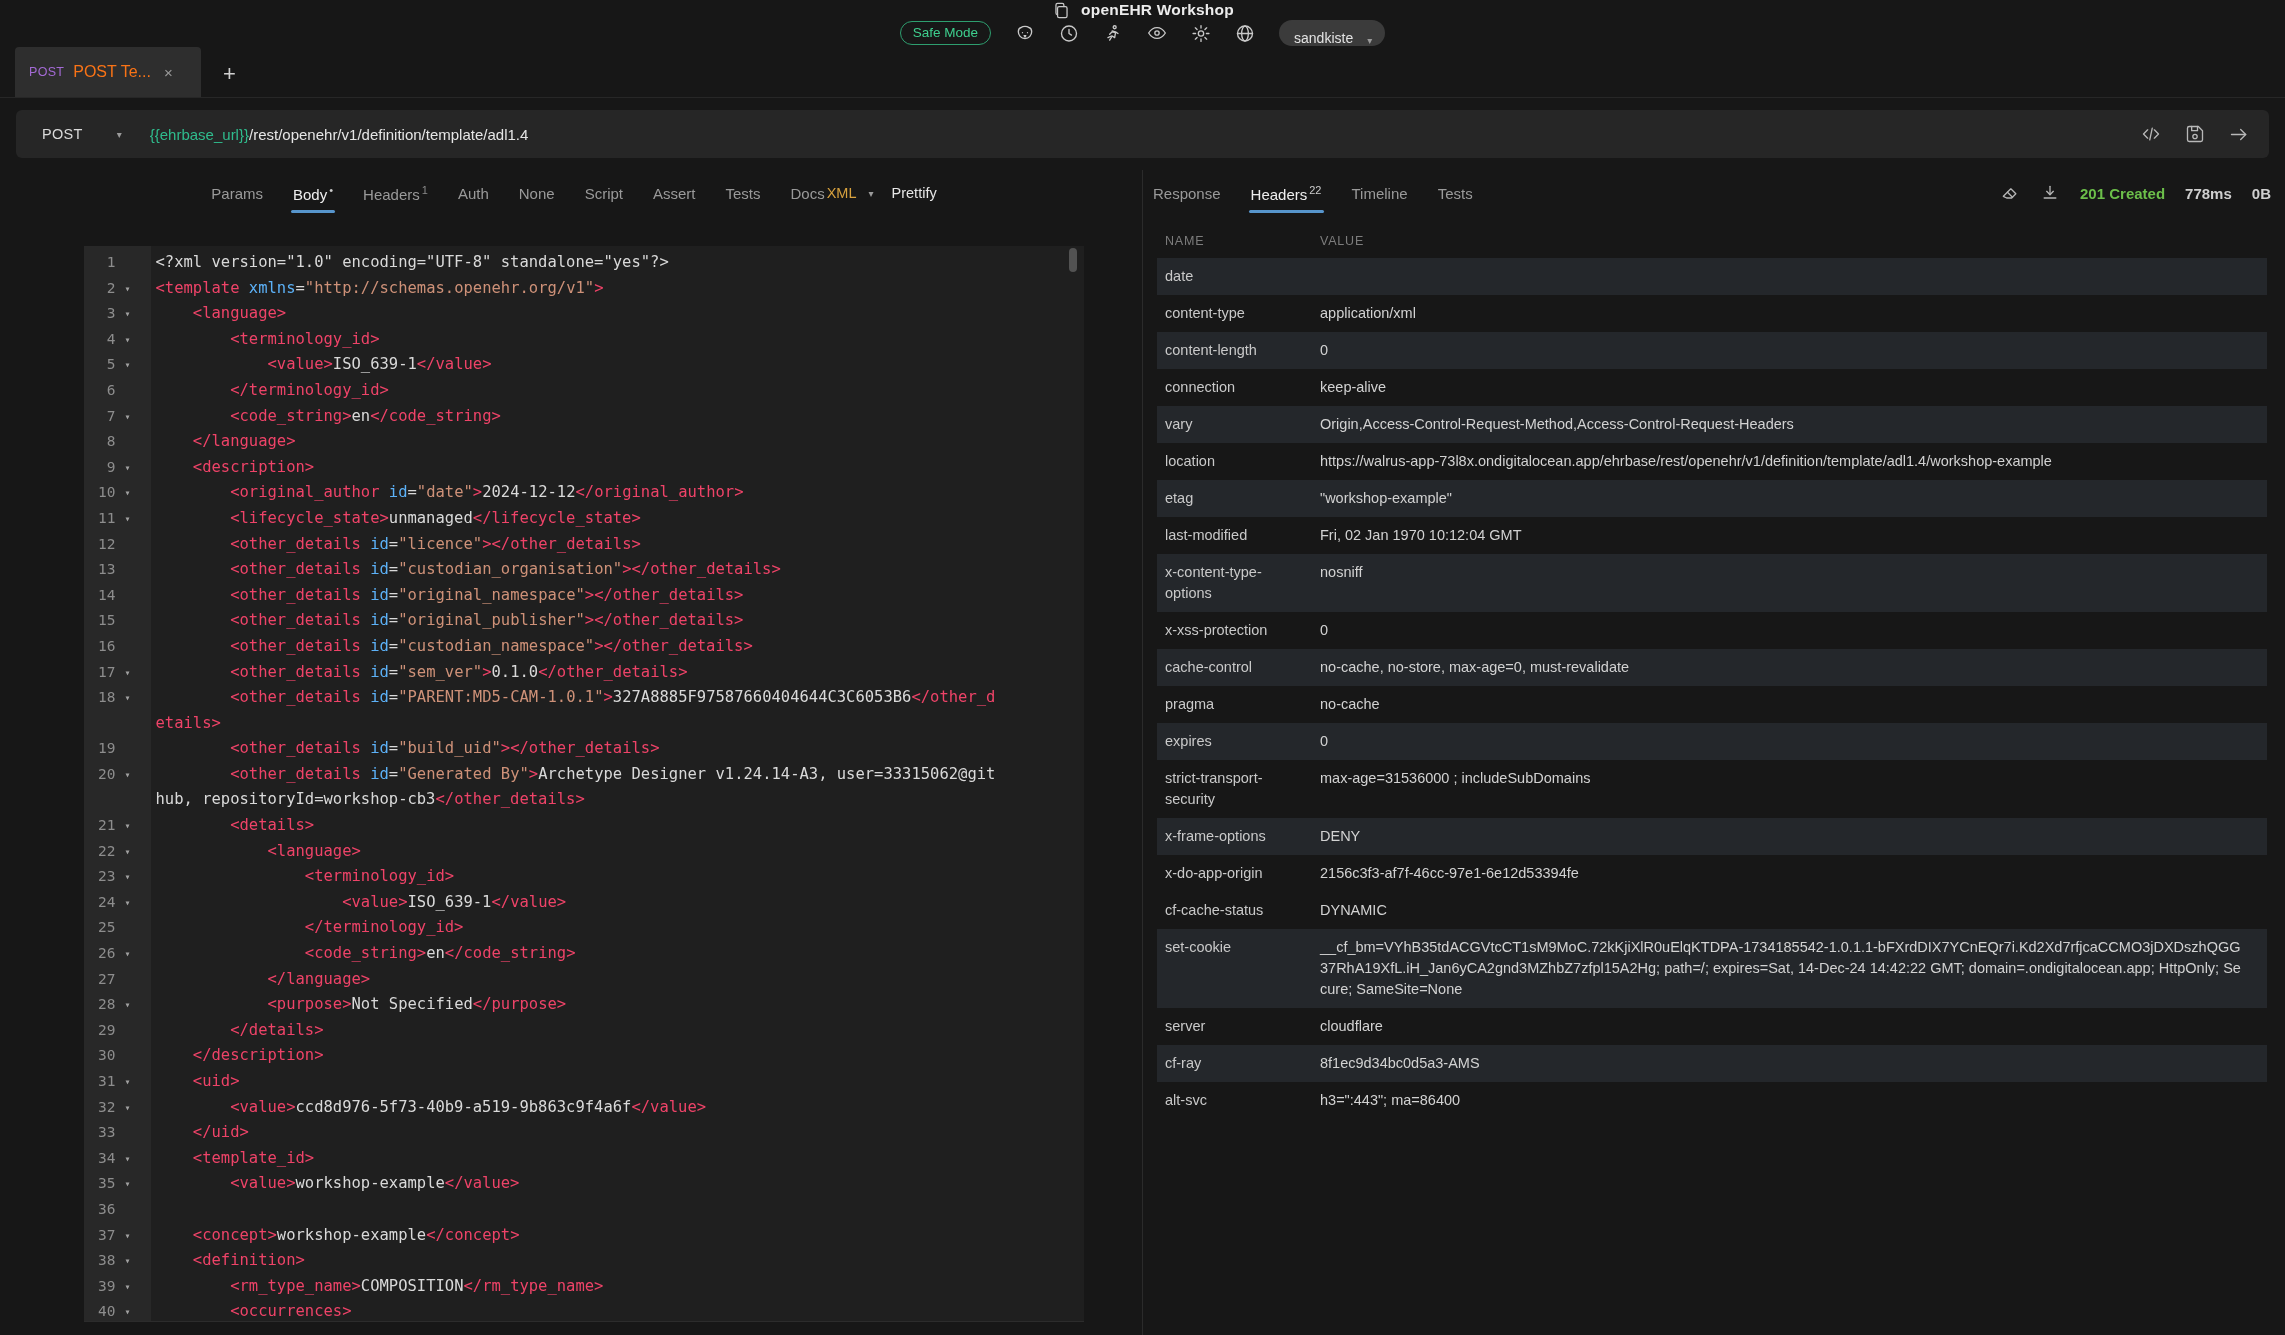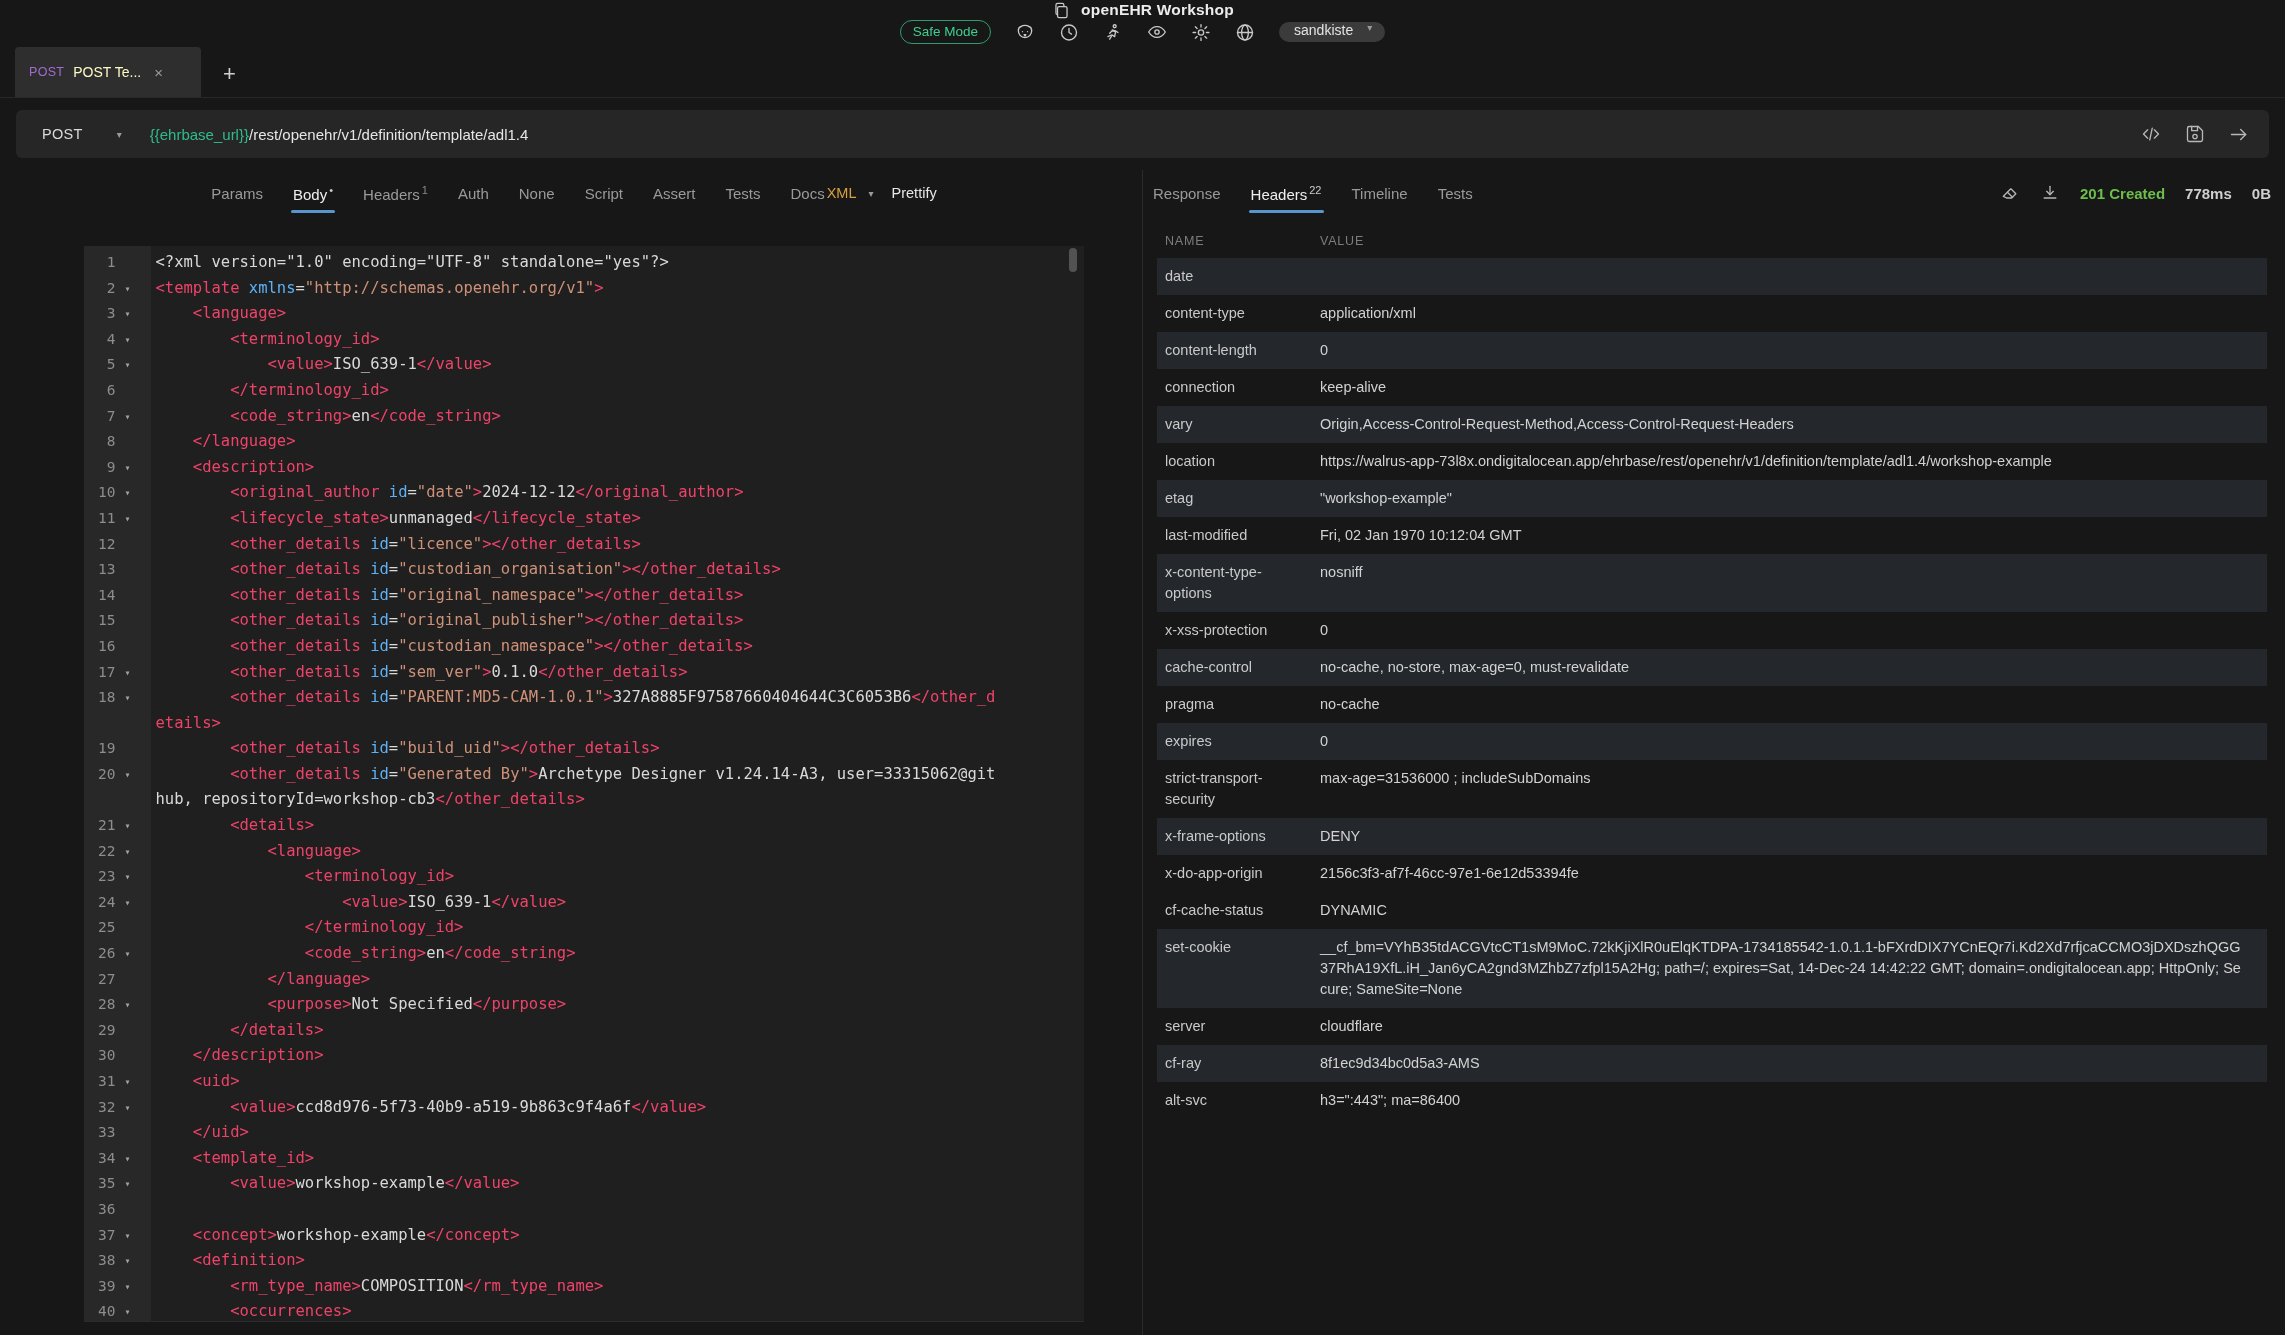--- a/index.html
+++ b/index.html
@@ -10,27 +10,27 @@
     font-family:"Liberation Sans", sans-serif;
   }
   
   .topbar { height:36px; display:flex; align-items:center; justify-content:space-between; padding:0 18px 0 18px;flex-direction:column; }
   .topbar-left { display:flex; align-items:center; gap:10px; }
   .app-title { font-size:15.5px; font-weight:700; color:#ececec; letter-spacing:.2px; }
   .topbar-right { display:flex; align-items:center; gap:24px; }
   .safe-badge { border:1px solid #2e9e6f; color:#3ecf8e; border-radius:14px; padding:3px 12px 4px; font-size:13.5px; }
   .tb-icon { width:20px; height:20px; display:flex; align-items:center; justify-content:center; cursor:pointer; }
   .tb-icon svg { stroke:#c9c9c9; fill:none; stroke-width:1.6; stroke-linecap:round; stroke-linejoin:round; }
-  .account-pill { background:#3b3b3b; border-radius:16px; height:20px; display:flex; align-items:flex-start; gap:14px; padding:0 13px 0 15px; font-size:14px; color:#e3e3e3; cursor:pointer; }
+  .account-pill { background:#3b3b3b; border-radius:16px; height:26px; display:flex; align-items:flex-end; gap:14px; padding:0 13px 0 15px; font-size:14px; color:#e3e3e3; cursor:pointer; }
   .chev { color:#9a9a9a; font-size:10px; }
   
   .tabrow { height:62px; border-bottom:1px solid #272727; display:flex; align-items:flex-end; padding-left:15px; }
   .req-tab { height:50px; width:186px; background:#2e2e2e; border-radius:4px 4px 0 0; display:flex; align-items:center; gap:9px; padding:0 14px; cursor:pointer; }
   .req-tab .method { color:#a36ad4; font-size:12.5px; letter-spacing:.3px; }
-  .req-tab .ttl { color:#fef9c3; font-size:14px; white-space:nowrap; }
+  .req-tab .ttl { color:#f97316; font-size:16px; white-space:nowrap; }
   .req-tab .close { color:#9a9a9a; font-size:15px; margin-left:4px; cursor:pointer; }
   .newtab { margin:0 0 12px 22px; color:#d0d0d0; font-size:22px; font-weight:300; cursor:pointer; line-height:1; }
   
   .urlrow { height:72px; display:flex; align-items:center; padding:0 16px; }
   .urlbar { flex:1; height:48px; background:#262626; border-radius:6px; display:flex; align-items:center; }
   .urlbar .method { margin-left:26px; font-size:14.5px; color:#dadada; letter-spacing:.3px; }
   .urlbar .chev { margin-left:34px; }
   .url-text { margin-left:28px; font-size:15px; color:#e6e6e6; }
   .url-text .var { color:#2fbc8d; }
   .url-actions { margin-left:auto; display:flex; align-items:center; gap:24px; margin-right:20px; }

